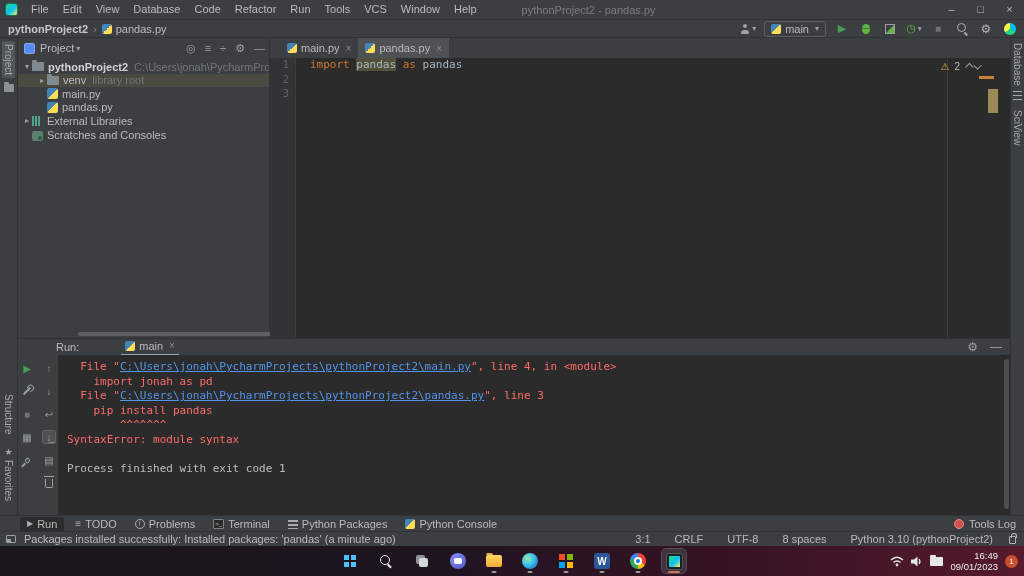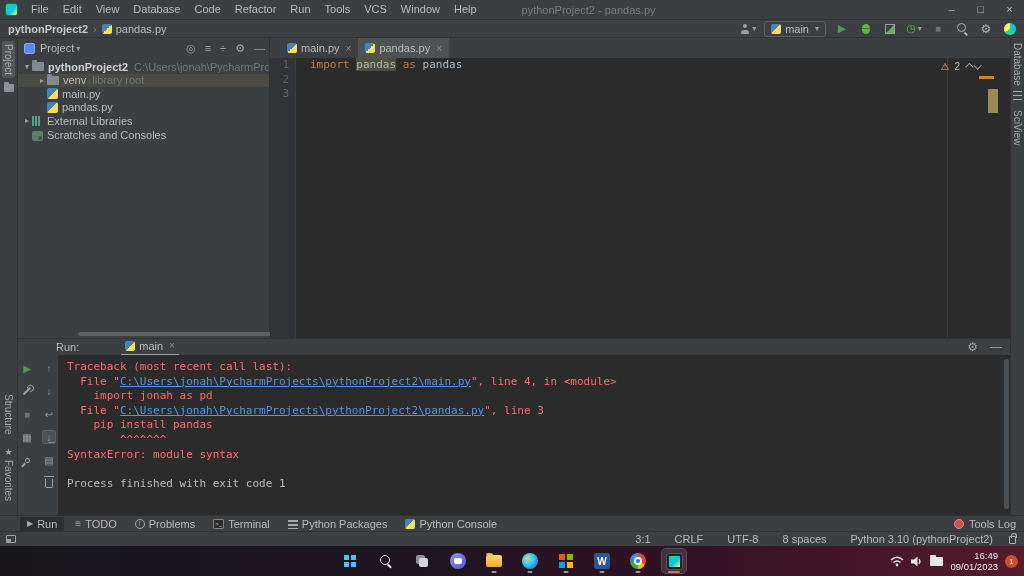--- a/index.html
+++ b/index.html
@@ -386,21 +386,20 @@
             <span class="rt-ic">↩</span>
             <span class="rt-ic sel">↓̲</span>
             <span class="rt-ic">▤</span>
             <span class="rt-ic">
                 <span class="ictrash"></span>
               </span>
           </span>
         </div>
         <div class="console">
           <div class="cscroll"></div>
-            <div class="console-line"><span class="seg-error">Traceback (most recent call last):</span></div>
             <div class="console-line"><span class="seg-error">  File "</span><span class="seg-link">C:\Users\jonah\PycharmProjects\pythonProject2\main.py</span><span class="seg-error">", line 4, in &lt;module&gt;</span></div>
             <div class="console-line"><span class="seg-error">    import jonah as pd</span></div>
             <div class="console-line"><span class="seg-error">  File "</span><span class="seg-link">C:\Users\jonah\PycharmProjects\pythonProject2\pandas.py</span><span class="seg-error">", line 3</span></div>
             <div class="console-line"><span class="seg-error">    pip install pandas</span></div>
             <div class="console-line"><span class="seg-error">        ^^^^^^^</span></div>
             <div class="console-line"><span class="seg-error">SyntaxError: module syntax</span></div>
             <div class="console-line">&nbsp;</div>
             <div class="console-line"><span class="seg-plain">Process finished with exit code 1</span></div>
           </div>
       </div>
@@ -442,20 +441,21 @@
       </span>
     </span>
   <span class="tw-right">
     <span class="evt-badge"></span>
     <span>Tools Log</span>
   </span>
 </div>
 
 <div class="statusbar">
   <span class="icpanelbtn"></span>
+  <span>Packages installed successfully: Installed packages: 'pandas' (a minute ago)</span>
   <span class="sb-right">
     <span id="sb-items" style="display:flex;gap:24px;">
         <span>3:1</span>
         <span>CRLF</span>
         <span>UTF-8</span>
         <span>8 spaces</span>
         <span>Python 3.10 (pythonProject2)</span>
       </span>
     <span class="iclock"></span>
   </span>

